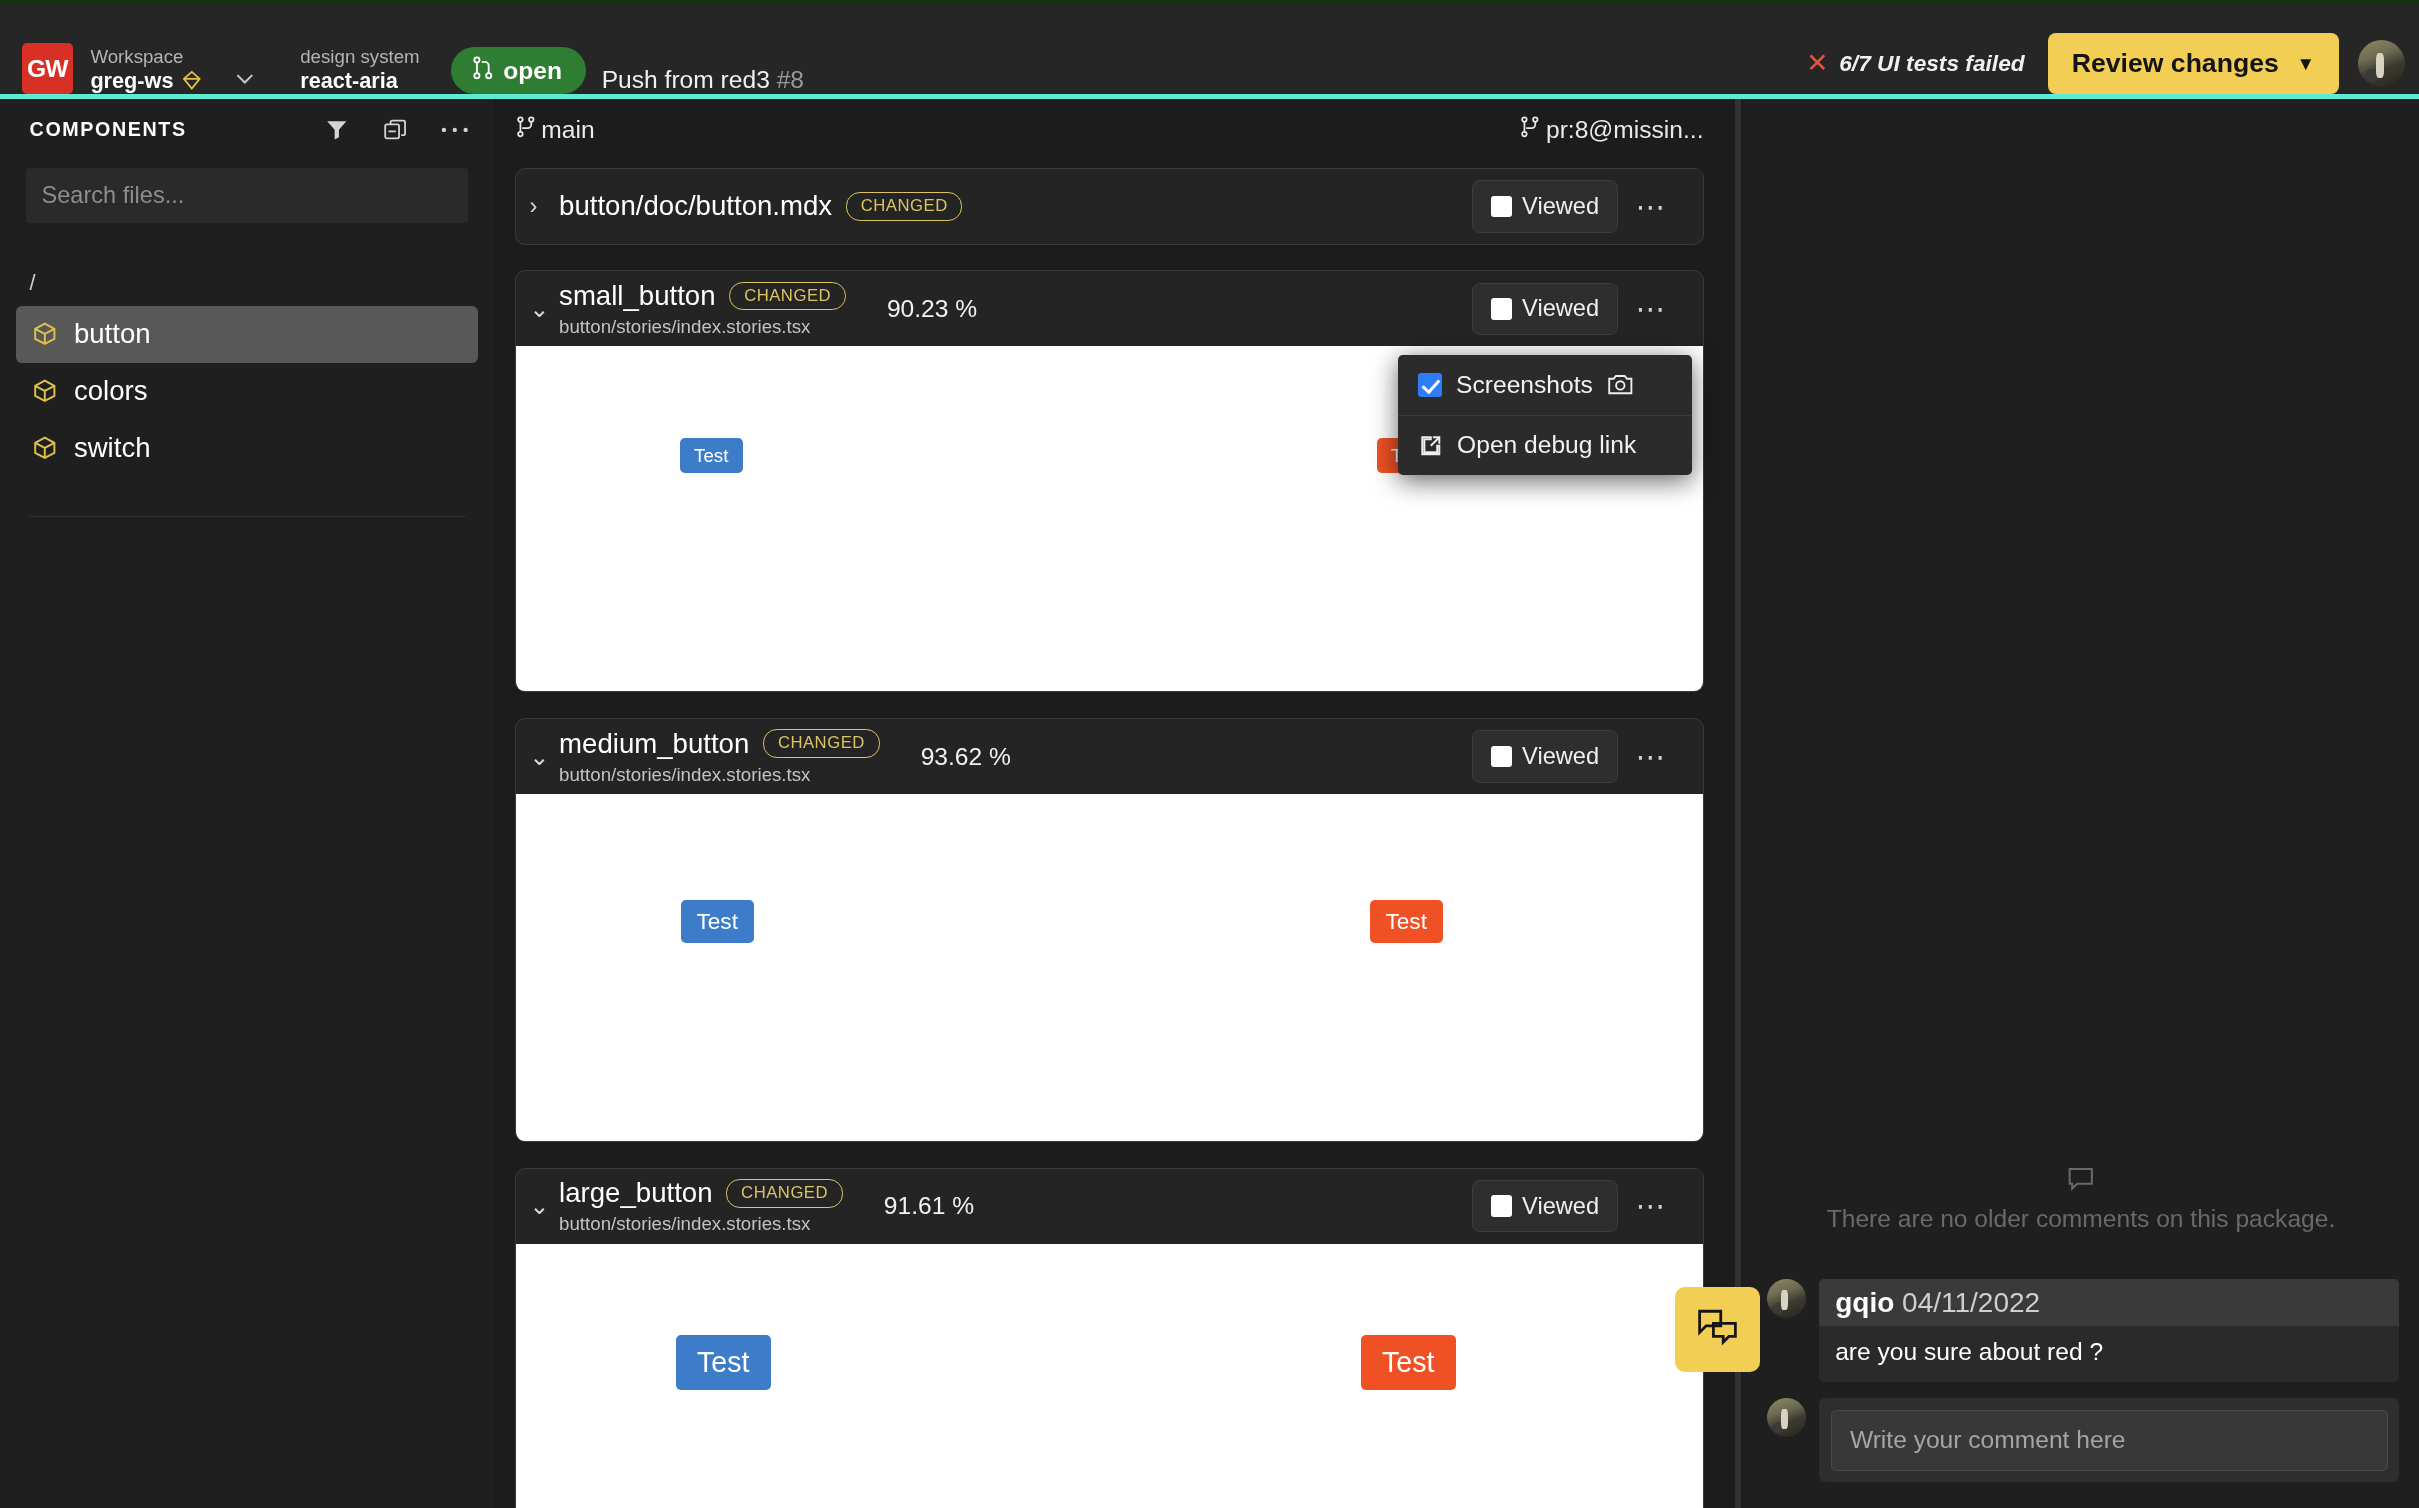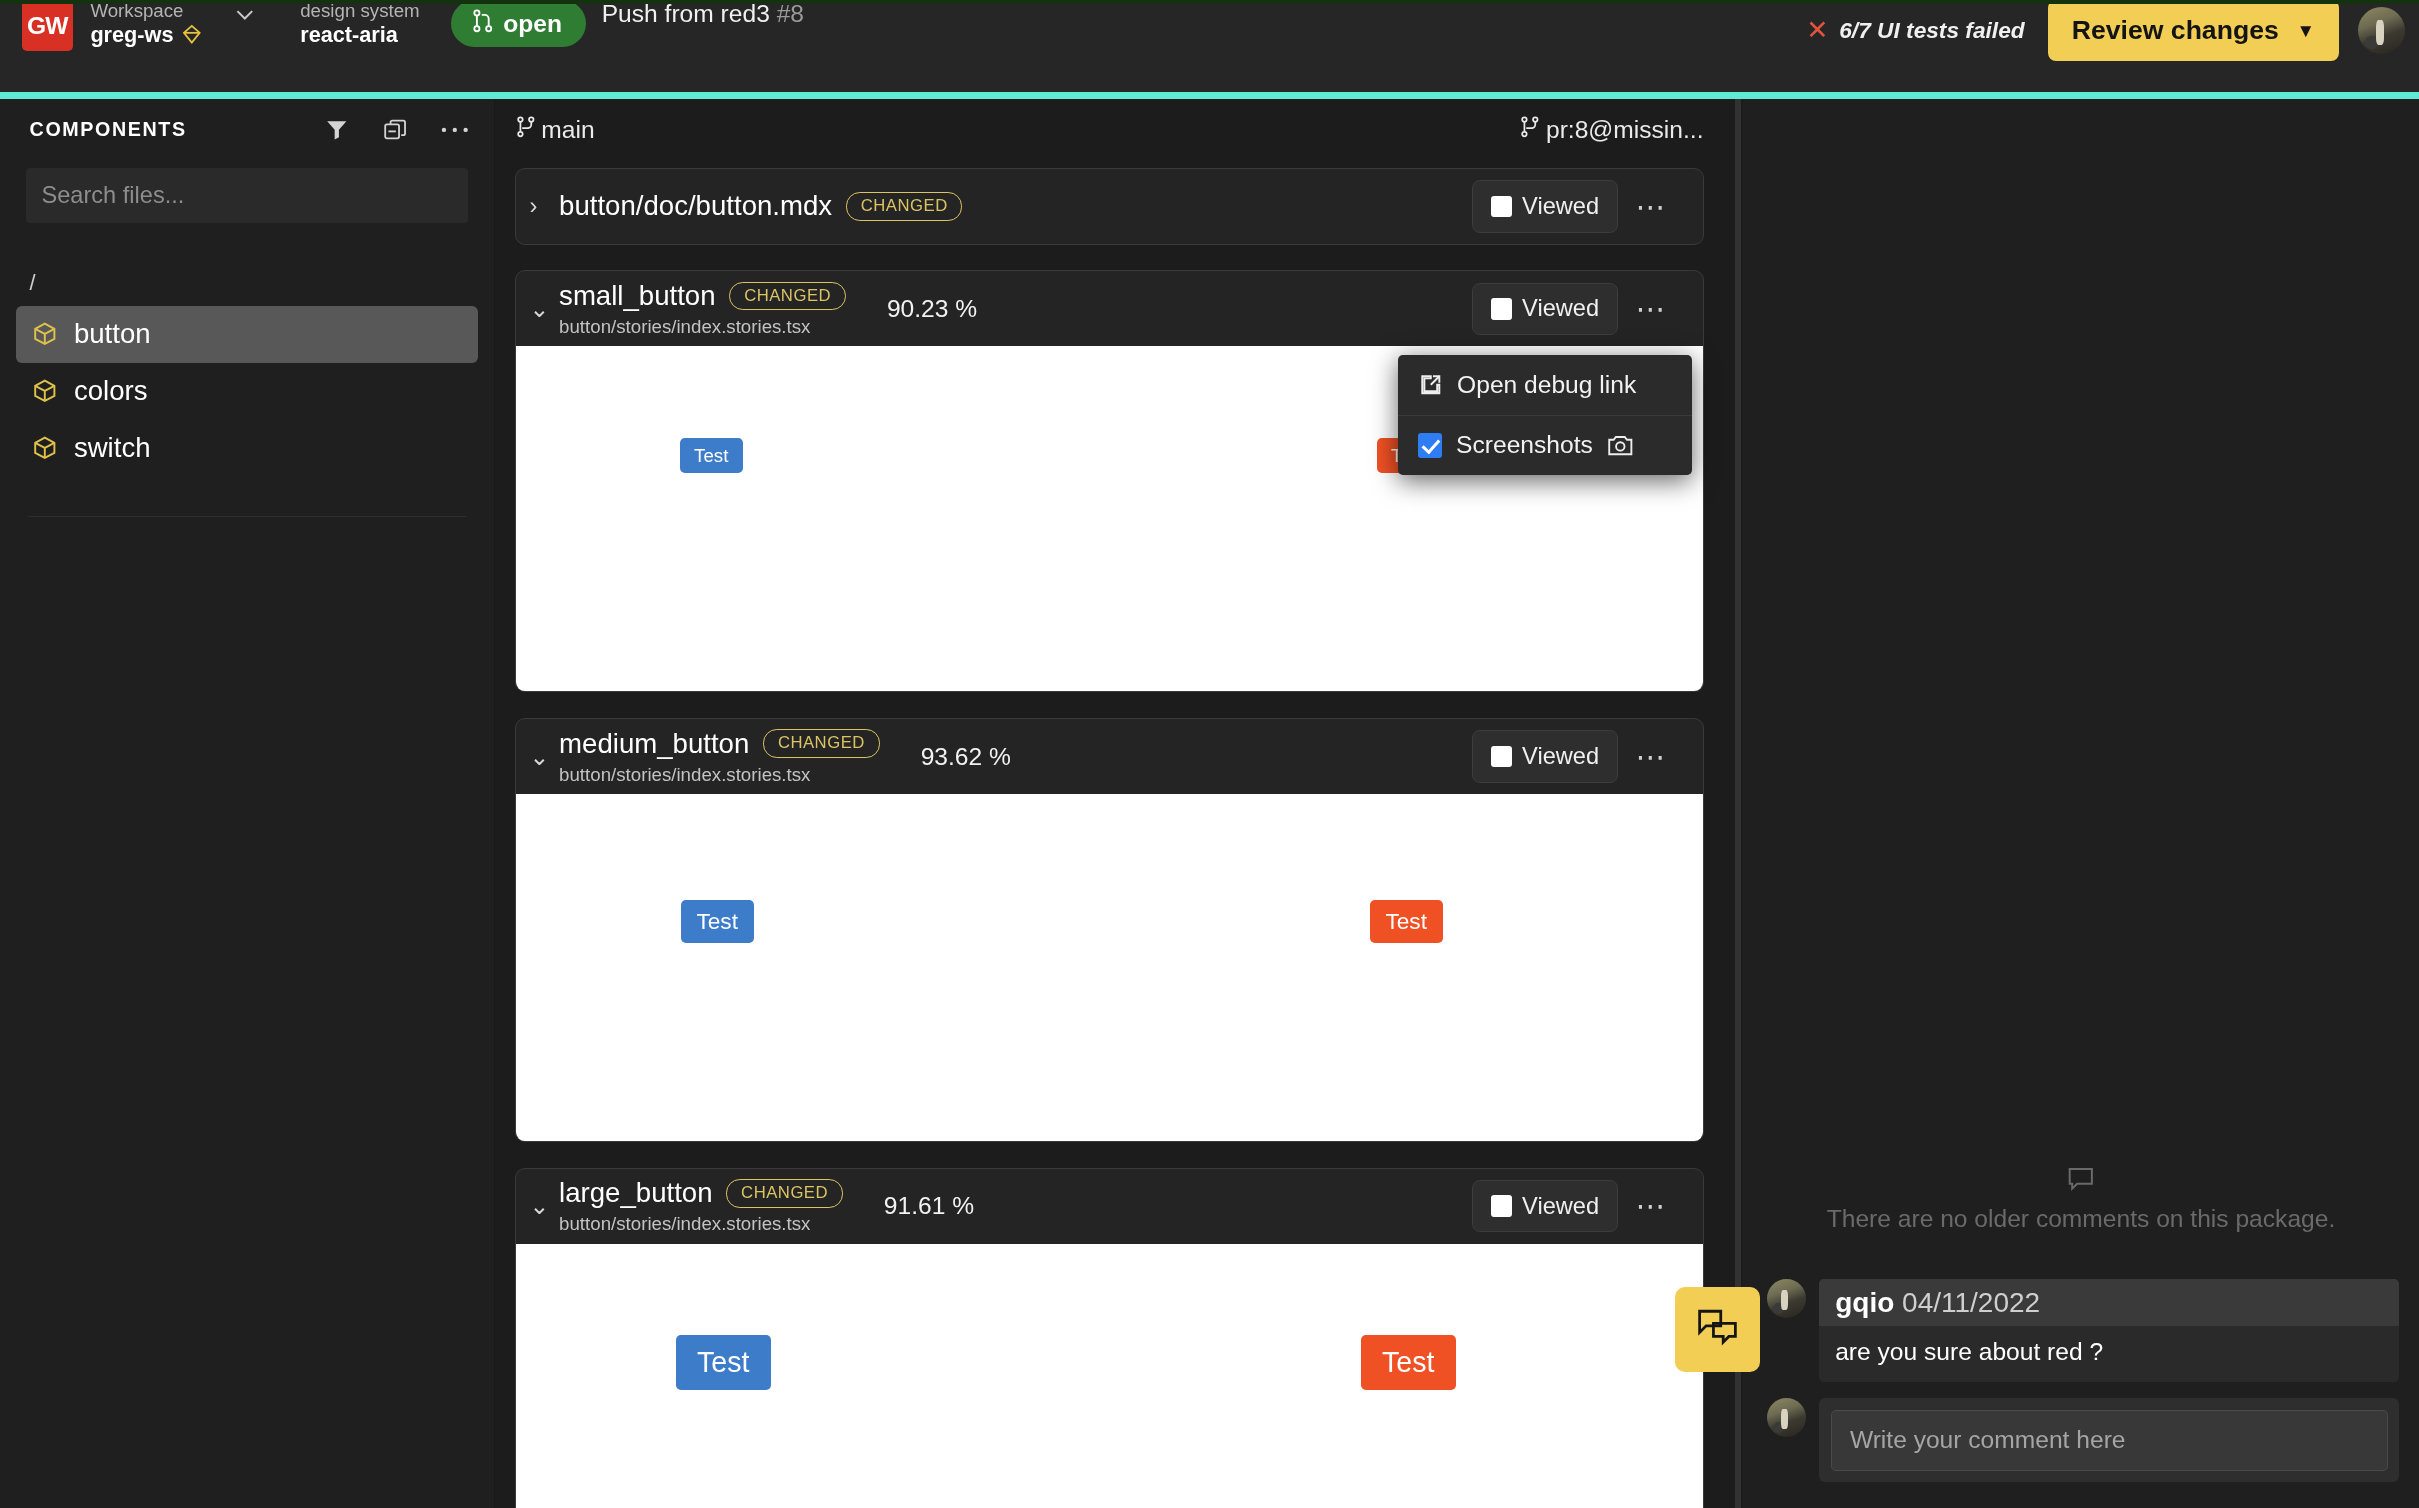--- a/index.html
+++ b/index.html
@@ -9,24 +9,24 @@
     font-family: "Liberation Sans", sans-serif;
     overflow: hidden;
     color: #e8e8e8;
   }
   .app { position: relative; width: 2419px; height: 1508px; display: flex; flex-direction: column; }
 
   
   .topbar {
     height: 99px; flex: 0 0 99px;
     background: #262626;
-    display: flex; align-items: flex-start;
+    display: flex; align-items: flex-end;
     padding: 0 13.8px 0 21.7px;
     position: relative;
-    border-bottom: 7px solid #5eead4;
+    border-bottom: 5px solid #5eead4;
   }
   .topbar::before{
     content:""; position:absolute; left:0; top:0; right:0; height:3.9px;
     background:#13330f;
   }
   .ws-logo {
     width: 51px; height: 51px; border-radius: 4.9px;
     background: #d93025;
     color: #fff; font-weight: bold; font-size: 24.6px;
     display: flex; align-items: center; justify-content: center;
@@ -548,35 +548,35 @@
     <span>
       <svg width="43" height="39" viewBox="0 0 26 24" fill="none" stroke="#151515" stroke-width="1.7">
         <path d="M2 2h13v9H6l-4 4V11H2z"></path>
         <path d="M10.5 9.5H24v8h-4l-3.5 3.5V17.5h-6z"></path>
       </svg>
     </span>
   </div>
 
   <div class="menu">
     <div class="menu-item">
+      <span class="mcbx on"></span>
+      <span>Screenshots</span>
+      <span class="m-ico">
+        <svg width="26.6" height="22.7" viewBox="0 0 24 20" fill="none" stroke="currentColor" stroke-width="1.7">
+          <path d="M2 5h4l2-2.5h8L18 5h4v13H2z"></path>
+            <circle cx="12" cy="11" r="3.8"></circle>
+        </svg>
+      </span>
+    </div>
+    <div class="menu-item">
       <span class="m-ico">
         <svg width="25.6" height="25.6" viewBox="0 0 24 24" fill="none" stroke="currentColor" stroke-width="1.8">
           <path d="M4 4h8v2H6v12h12v-6h2v8H4z"></path>
             <path d="M14 4h6v6"></path>
             <path d="M20 4l-8 8"></path>
         </svg>
       </span>
       <span>Open debug link</span>
     </div>
-    <div class="menu-item">
-      <span class="mcbx on"></span>
-      <span>Screenshots</span>
-      <span class="m-ico">
-        <svg width="26.6" height="22.7" viewBox="0 0 24 20" fill="none" stroke="currentColor" stroke-width="1.7">
-          <path d="M2 5h4l2-2.5h8L18 5h4v13H2z"></path>
-            <circle cx="12" cy="11" r="3.8"></circle>
-        </svg>
-      </span>
-    </div>
   </div>
 
 </div>
 
 
 </body></html>

